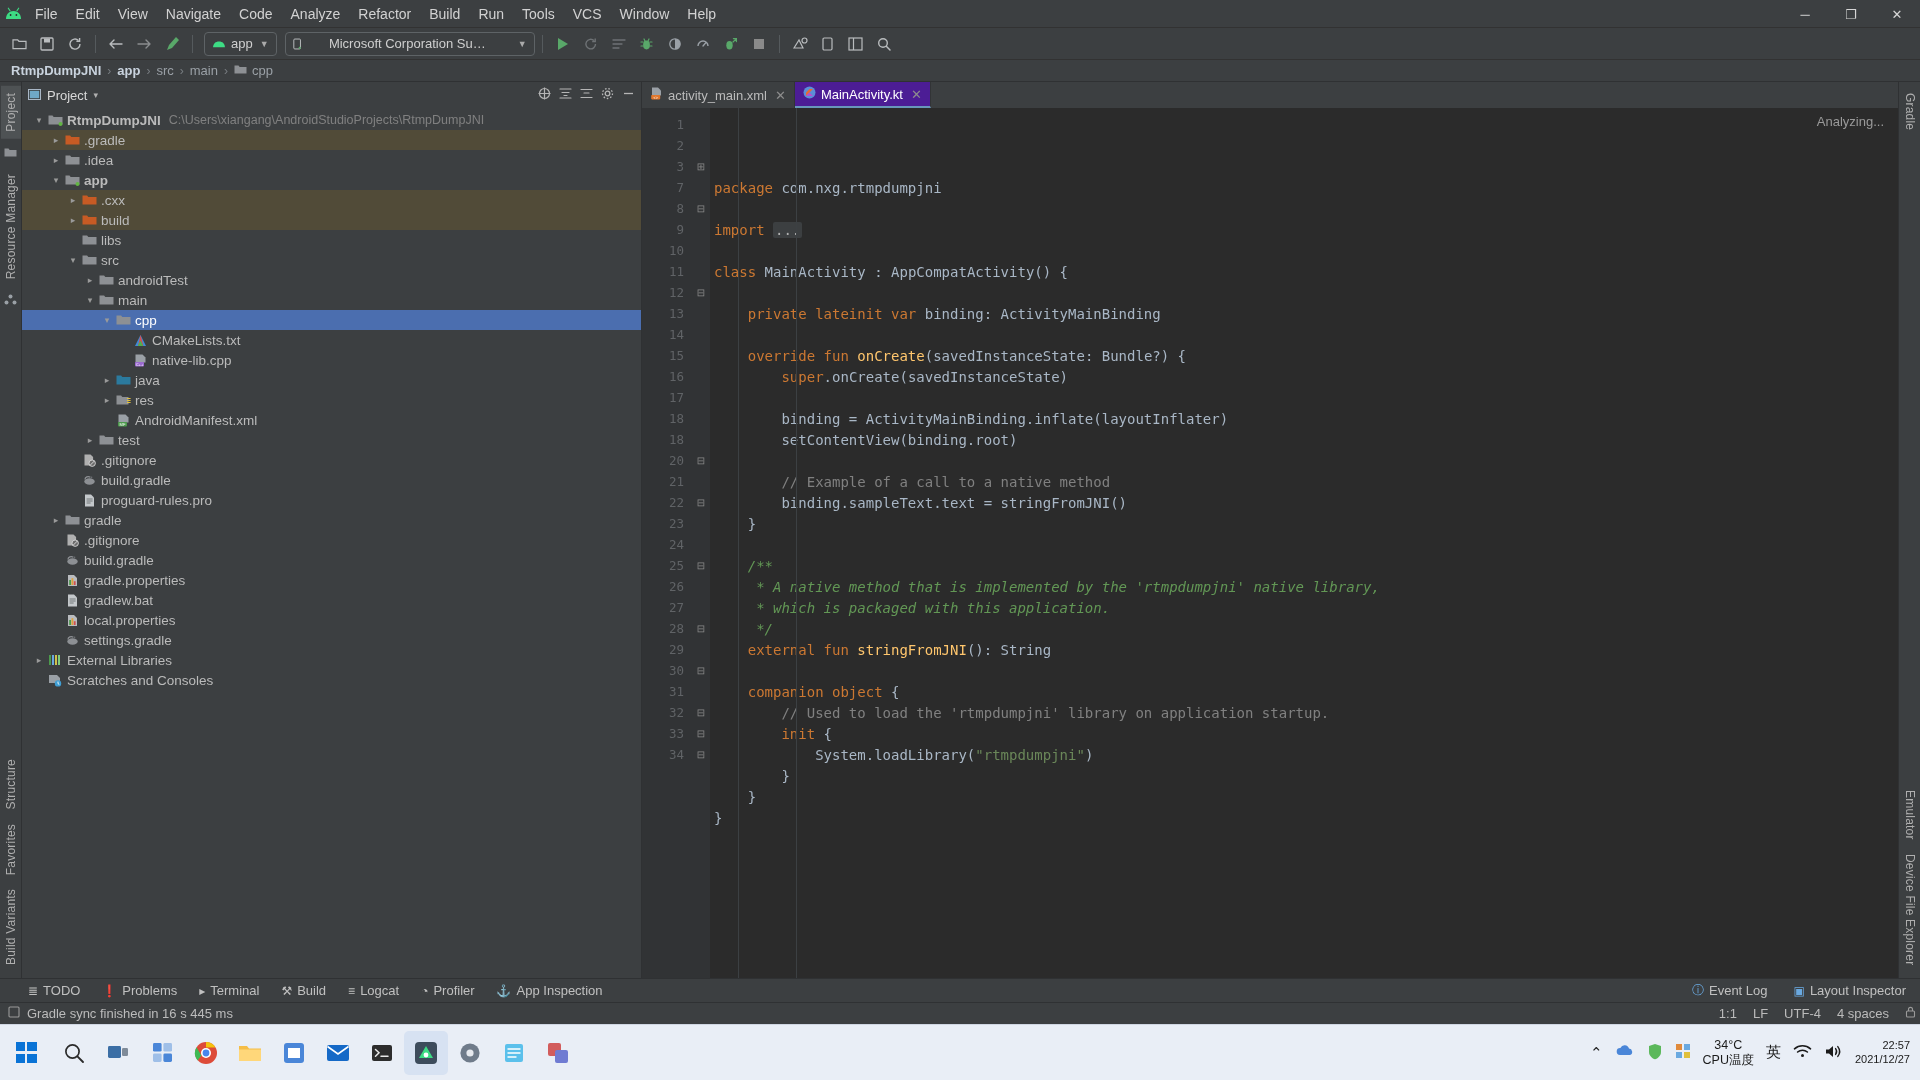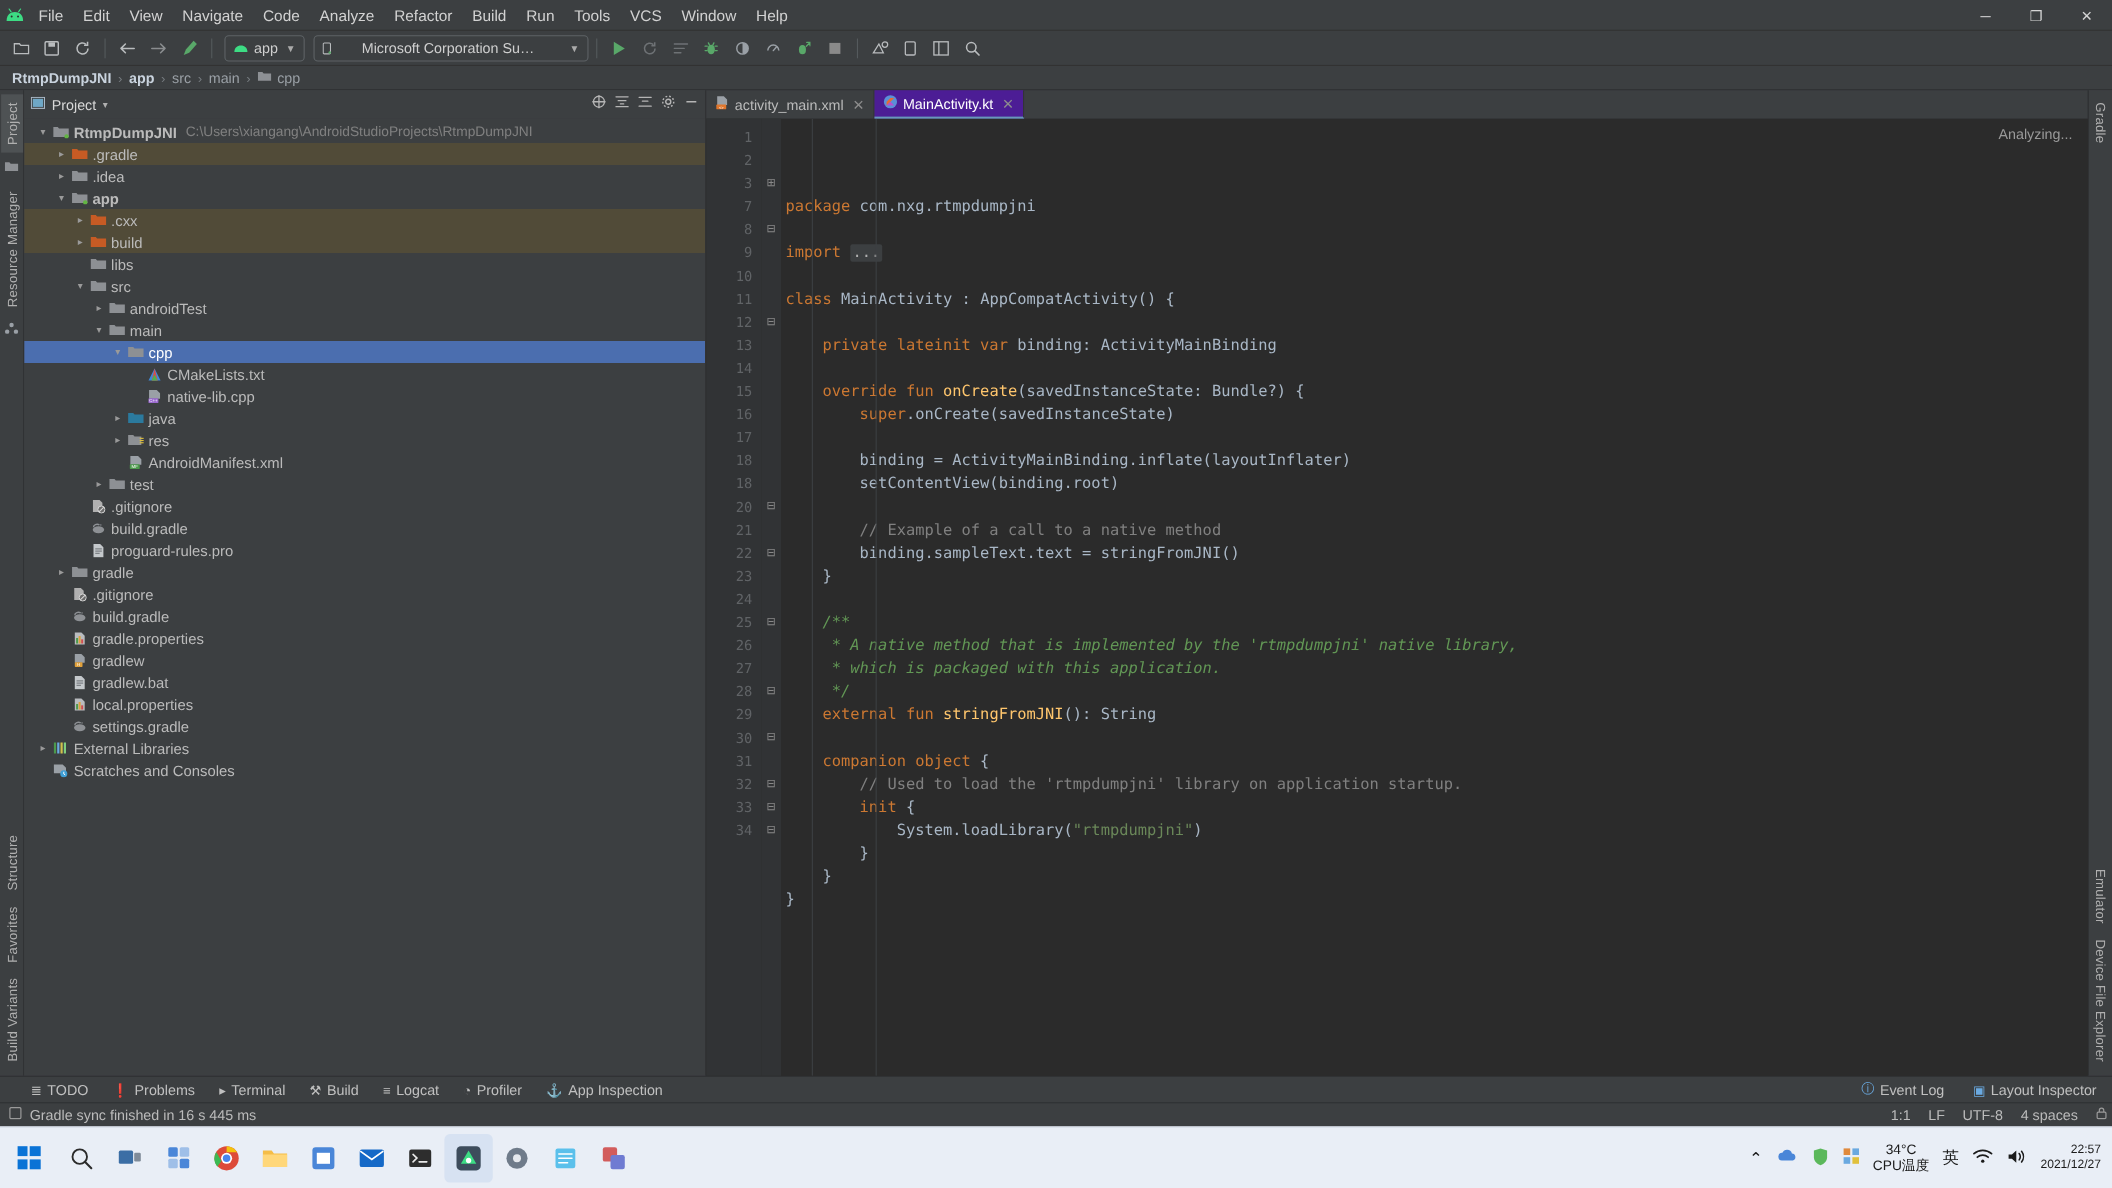--- a/index.html
+++ b/index.html
@@ -648,31 +648,20 @@
             <span class="arrow"></span>
             <span class="ico">
               <svg width="13" height="13" viewBox="0 0 13 13">
                 <path d="M2 1h6l3 3v8H2Z" fill="#b9bcbf"></path>
                 <rect x="3.2" y="6" width="1.8" height="5" fill="#4c9a4c"></rect>
                 <rect x="5.5" y="4.2" width="1.8" height="6.8" fill="#e0a13c"></rect>
                 <rect x="7.8" y="7.2" width="1.8" height="3.8" fill="#d05050"></rect>
               </svg>
             </span>
             <span class="lbl">gradle.properties</span>
-          </div>
-          <div class="trow" style="padding-left: 27px;">
-            <span class="arrow"></span>
-            <span class="ico">
-              <svg width="13" height="13" viewBox="0 0 13 13">
-                <path d="M2 0.5h6l3 3v5H2Z" fill="#9aa0a6"></path>
-                <rect x="2" y="8" width="7" height="4.4" rx="0.7" fill="#e0a13c"></rect>
-                <text x="5.5" y="11.8" font-size="4" fill="#fff" text-anchor="middle" font-family="sans-serif">H</text>
-              </svg>
-            </span>
-            <span class="lbl">gradlew</span>
           </div>
           <div class="trow" style="padding-left: 27px;">
             <span class="arrow"></span>
             <span class="ico">
               <svg width="13" height="13" viewBox="0 0 13 13">
                 <path d="M2 0.5h6l3 3v9H2Z" fill="#c4c8cb"></path>
                 <path d="M3.6 5h6M3.6 7h6M3.6 9h4" stroke="#6b6f73" stroke-width="0.9"></path>
               </svg>
             </span>
             <span class="lbl">gradlew.bat</span>
@@ -875,21 +864,21 @@
   <div class="statusbar">
     <span>
       <svg width="12" height="12" viewBox="0 0 12 12">
           <rect x="1" y="1" width="10" height="10" rx="1" fill="none" stroke="#9a9a9a" stroke-width="1.1"></rect>
         </svg>
     </span>
     <span>Gradle sync finished in 16 s 445 ms</span>
     <span class="right">
       <span>1:1</span>
       <span>LF</span>
-      <span>UTF-8</span>
+      <span>UTF-4</span>
       <span>4 spaces</span>
       <span>
         <svg width="11" height="12" viewBox="0 0 11 12">
             <rect x="1.5" y="5" width="8" height="6" rx="1" fill="none" stroke="#9a9a9a" stroke-width="1.1"></rect>
             <path d="M3.5 5V3.4a2 2 0 0 1 4 0V5" fill="none" stroke="#9a9a9a" stroke-width="1.1"></path>
           </svg>
       </span>
     </span>
   </div>
 

